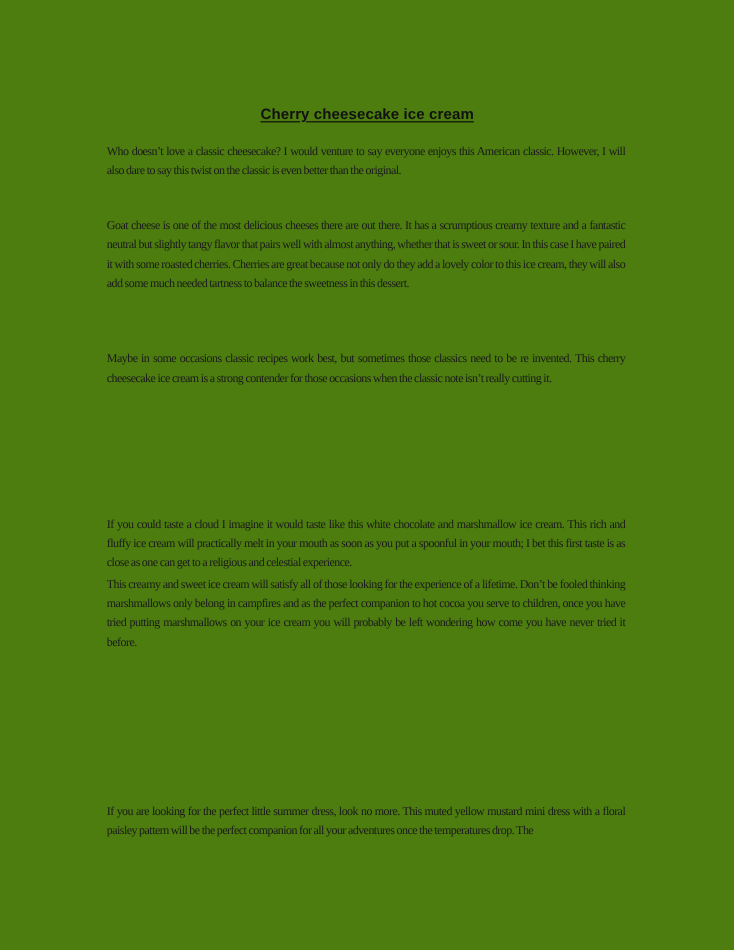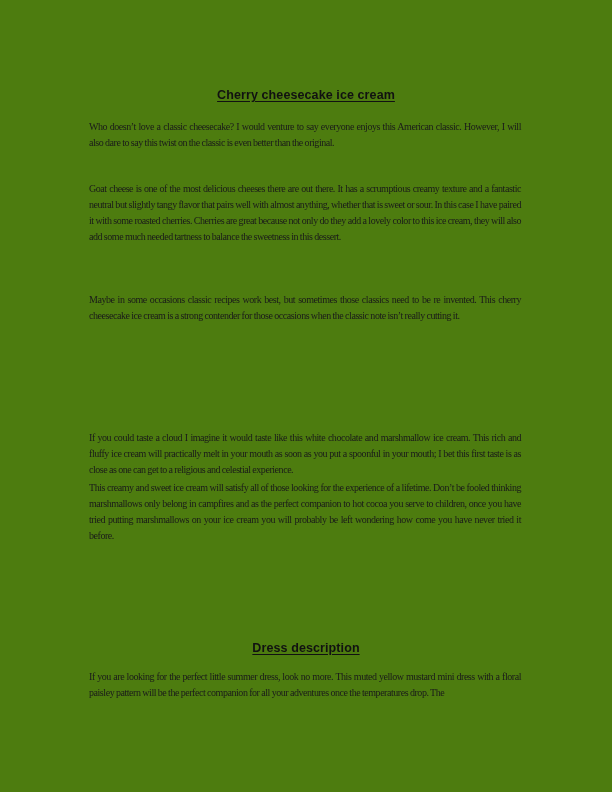--- a/index.html
+++ b/index.html
@@ -22,15 +22,14 @@
 
 <div class="page">
   <div class="heading" style="top:88px;"><span>Cherry cheesecake ice cream</span></div>
   <div class="para" style="top:119px;">Who doesn’t love a classic cheesecake? I would venture to say everyone enjoys this American classic. However, I will also dare to say this twist on the classic is even better than the original.</div>
   <div class="para" style="top:181px;">Goat cheese is one of the most delicious cheeses there are out there. It has a scrumptious creamy texture and a fantastic neutral but slightly tangy flavor that pairs well with almost anything, whether that is sweet or sour. In this case I have paired it with some roasted cherries. Cherries are great because not only do they add a lovely color to this ice cream, they will also add some much needed tartness to balance the sweetness in this dessert.</div>
   <div class="para" style="top:292px;">Maybe in some occasions classic recipes work best, but sometimes those classics need to be re invented. This cherry cheesecake ice cream is a strong contender for those occasions when the classic note isn’t really cutting it.</div>
 
   <div class="para" style="top:402px;margin-top:28px;">If you could taste a cloud I imagine it would taste like this white chocolate and marshmallow ice cream. This rich and fluffy ice cream will practically melt in your mouth as soon as you put a spoonful in your mouth; I bet this first taste is as close as one can get to a religious and celestial experience.</div>
   <div class="para" style="top:480px;">This creamy and sweet ice cream will satisfy all of those looking for the experience of a lifetime. Don’t be fooled thinking marshmallows only belong in campfires and as the perfect companion to hot cocoa you serve to children, once you have tried putting marshmallows on your ice cream you will probably be left wondering how come you have never tried it before.</div>
 
-  <div class="heading" style="top:641px;"><span>Dress description</span></div>
   <div class="para" style="top:669px;">If you are looking for the perfect little summer dress, look no more. This muted yellow mustard mini dress with a floral paisley pattern will be the perfect companion for all your adventures once the temperatures drop. The</div>
 </div>
 
 </body></html>

